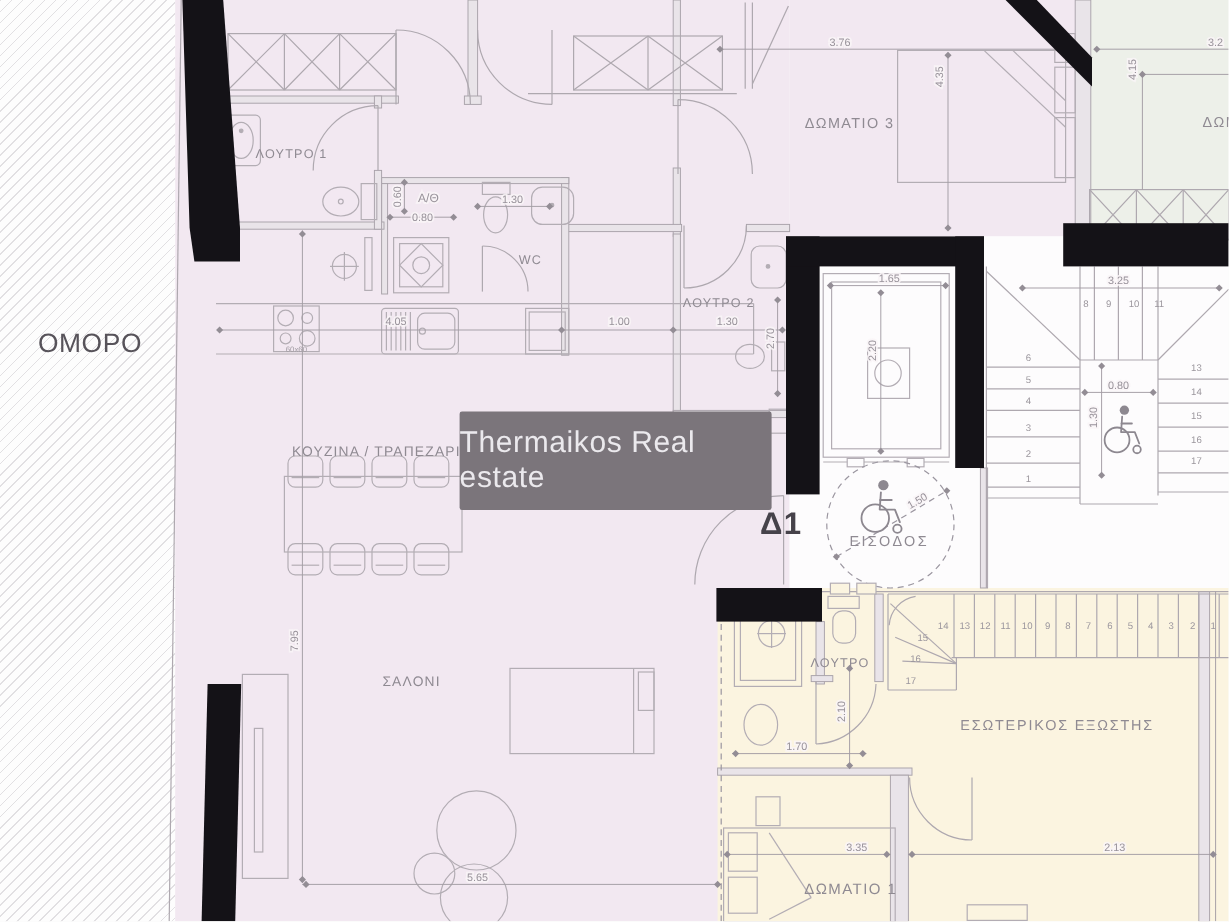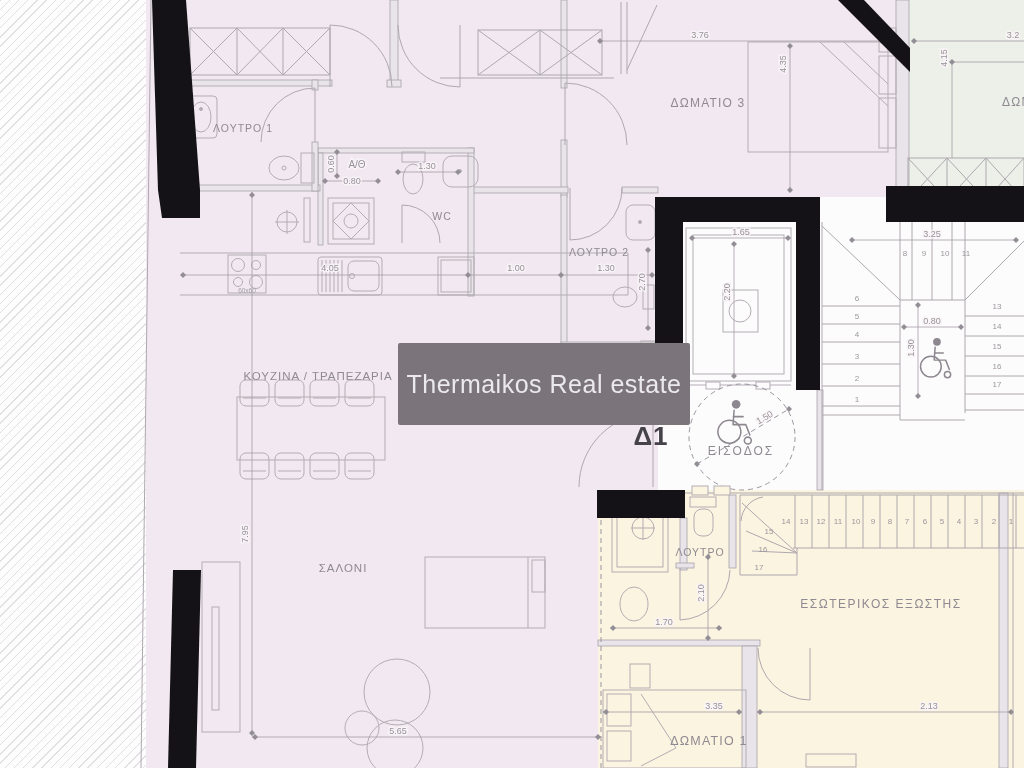--- a/index.html
+++ b/index.html
@@ -3,21 +3,21 @@
 <meta charset="utf-8">
 <style>
   html,body{margin:0;padding:0;background:#fff;}
   #stage{position:relative;width:1024px;height:768px;overflow:hidden;background:#fcfbfc;
          font-family:"Liberation Sans", sans-serif;}
   #hatch{position:absolute;left:0;top:0;width:148px;height:768px;
          background:repeating-linear-gradient(135deg, rgba(203,200,205,.55) 0 1px, transparent 1px 6.5px), #fdfdfd;}
   #neighbor{position:absolute;left:0;top:272px;width:150px;text-align:center;
             font-size:22px;color:#57535a;letter-spacing:.5px;line-height:1.3;}
   #plan-svg{position:absolute;left:0;top:0;}
-  #watermark{position:absolute;left:398px;top:343px;width:292px;height:82px;
+  #watermark{position:absolute;left:383px;top:343px;width:260px;height:82px;
              background:#7b757b;border-radius:2px;display:flex;align-items:center;justify-content:center;
              color:#ebe9ed;font-size:25px;letter-spacing:.5px;}
   
   .s1{stroke:#aea8af;fill:none;stroke-width:1;}
   .fx{stroke:#b3adb4;fill:none;stroke-width:1;}
   .wl{fill:#e9e4e9;stroke:#a9a3aa;stroke-width:.8;}
   .bk{fill:#141217;stroke:none;}
   .dsh{stroke:#9b96a0;fill:none;stroke-width:1;stroke-dasharray:5 4;}
   .tick{fill:#938d95;}
   text{font-family:"Liberation Sans", sans-serif;fill:#8f8a92;}
@@ -30,20 +30,21 @@
   .tiny{font-size:6.5px;text-anchor:middle;fill:#a39da4;}
   .wch{stroke:#8d8890;fill:none;stroke-width:1.4;stroke-linecap:round;stroke-linejoin:round;}
 </style>
 </head>
 <body>
 
 <div id="stage">
 
   <div id="hatch"></div>
   <div id="neighbor">
+    <div>ΟΜΟΡΟ</div>
   </div>
 
   <svg id="plan-svg" width="1024" height="768" viewBox="0 0 1024 768">
     <defs>
       <g id="wch-icon">
         <circle cx="7.5" cy="16" r="5.6"></circle>
         <circle cx="16.5" cy="20.3" r="1.7"></circle>
         <circle cx="10.8" cy="2.6" r="2.1" fill="#8d8890" stroke="none"></circle>
         <path d="M9.8,5.5 L9.3,12.5 L15.5,12.5 L17.5,17.6"></path>
         <path d="M9.5,8.6 L14.2,8.6"></path>

